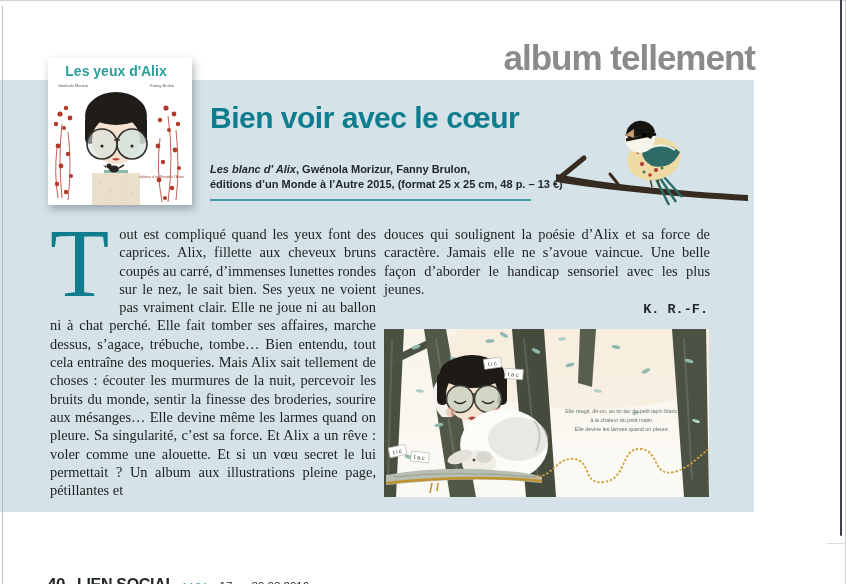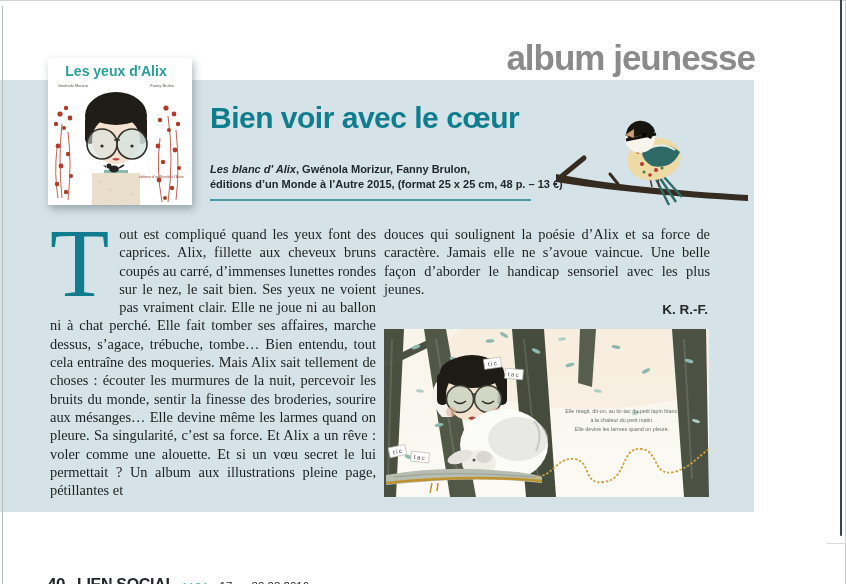--- a/index.html
+++ b/index.html
@@ -36,42 +36,42 @@
   .rule{position:absolute;left:210px;top:199px;width:321px;height:2px;background:#4a9aa8;}
 
   .bird-wrap{position:absolute;left:556px;top:112px;width:192px;height:96px;}
 
   
   .columns{position:absolute;left:50px;top:225px;width:660px;display:flex;gap:8px;}
   .col{width:326px;font-family:"Liberation Serif",serif;font-size:14.4px;line-height:18.3px;
         color:#1d1f20;text-align:justify;}
   .dropcap{float:left;font-family:"Liberation Serif",serif;color:#0f7d8d;
         font-size:97px;line-height:72px;height:72px;margin:3px 10px 0 0;}
-  .signature{text-align:right;font-family:Liberation Sans, sans-serif;font-weight:700;
+  .signature{text-align:right;font-family:Liberation Mono, monospace;font-weight:700;
         font-size:13.5px;color:#23282b;margin-top:3px;padding-right:2px;}
   .illus{display:block;margin-top:10px;}
 
   
   .footer{position:absolute;left:47px;top:532px;display:flex;align-items:baseline;color:#23282b;}
   .footer .num{font-size:17px;font-weight:700;letter-spacing:-0.5px;margin-top:43px;}
   .footer .mag{font-size:16px;font-weight:700;margin-left:12px;letter-spacing:-0.3px;}
   .footer .issue{font-size:11.5px;color:#4aa6b2;margin-left:6px;font-family:Liberation Mono, monospace;}
   .footer .date{font-size:11.5px;margin-left:4px;}
 
   .illu-caption{font-family:"Liberation Sans",sans-serif;fill:#66736f;font-size:5.4px;}
   .ticktack{font-family:"Liberation Sans",sans-serif;fill:#413f38;font-size:6px;letter-spacing:1.4px;}
 </style>
 </head>
 <body>
 
 <div class="page">
 
   <div class="panel"></div>
 
-  <div class="section-label">album jeunesse</div>
+  <div class="section-label">album tellement</div>
 
   <div class="cover">
     <svg width="136" height="147" viewBox="0 0 136 147">
       <rect x="0" y="0" width="136" height="147" fill="#ffffff"></rect>
 
       <g stroke="#b23a2a" stroke-width="0.8" fill="none">
         <path d="M14,66 Q10,100 14,140"></path>
           <path d="M20,74 Q24,106 20,142"></path>
           <path d="M9,90 Q6,116 10,140"></path>
       </g>

